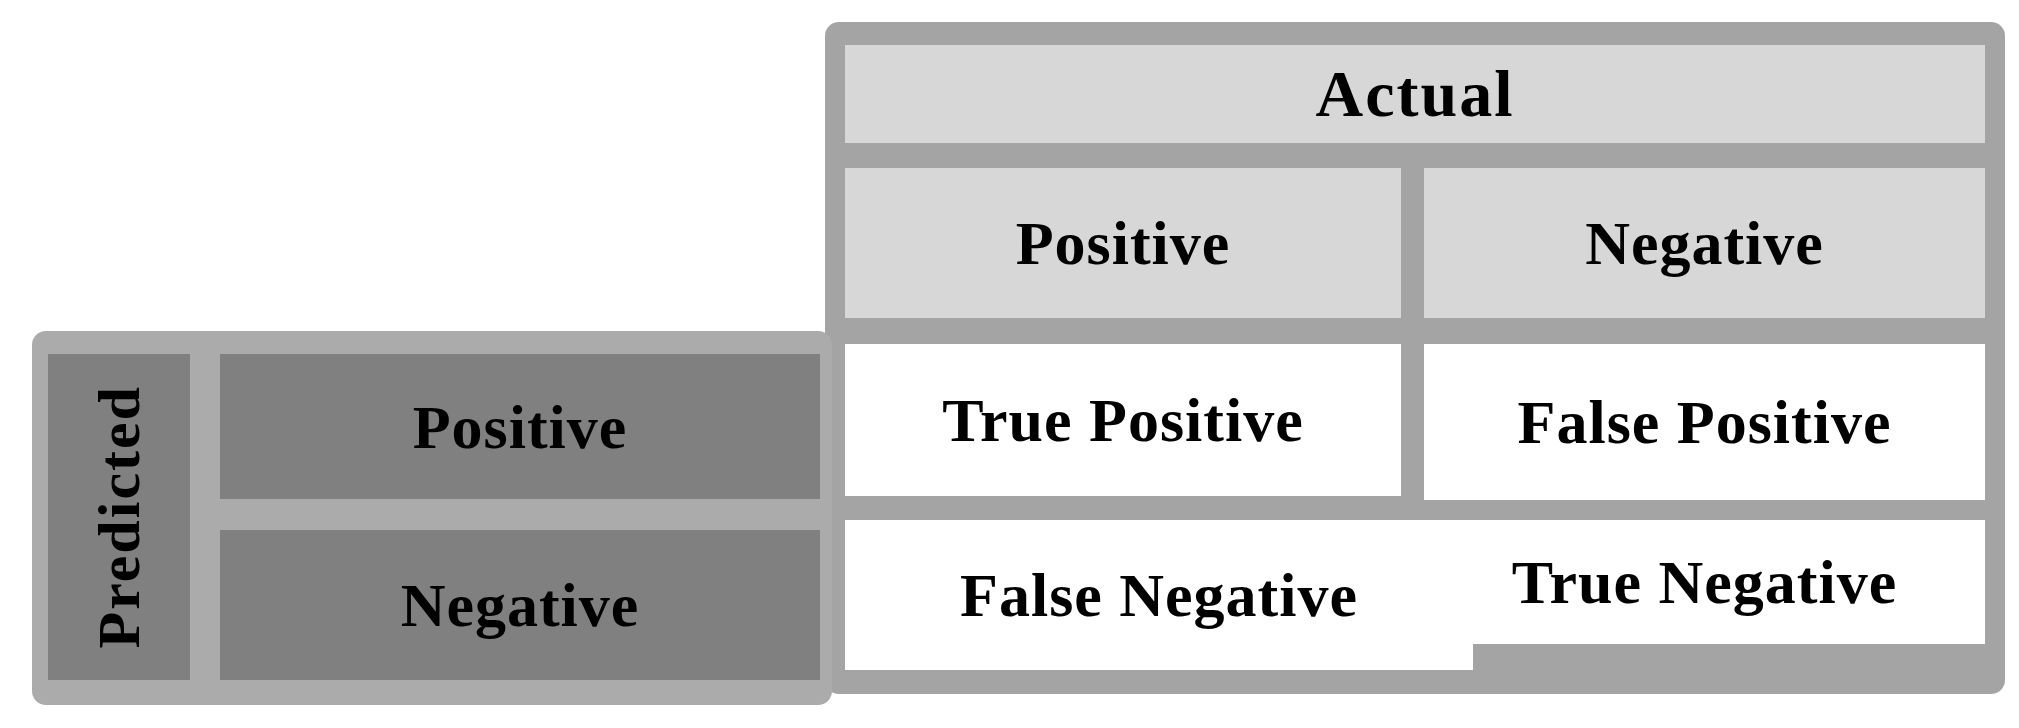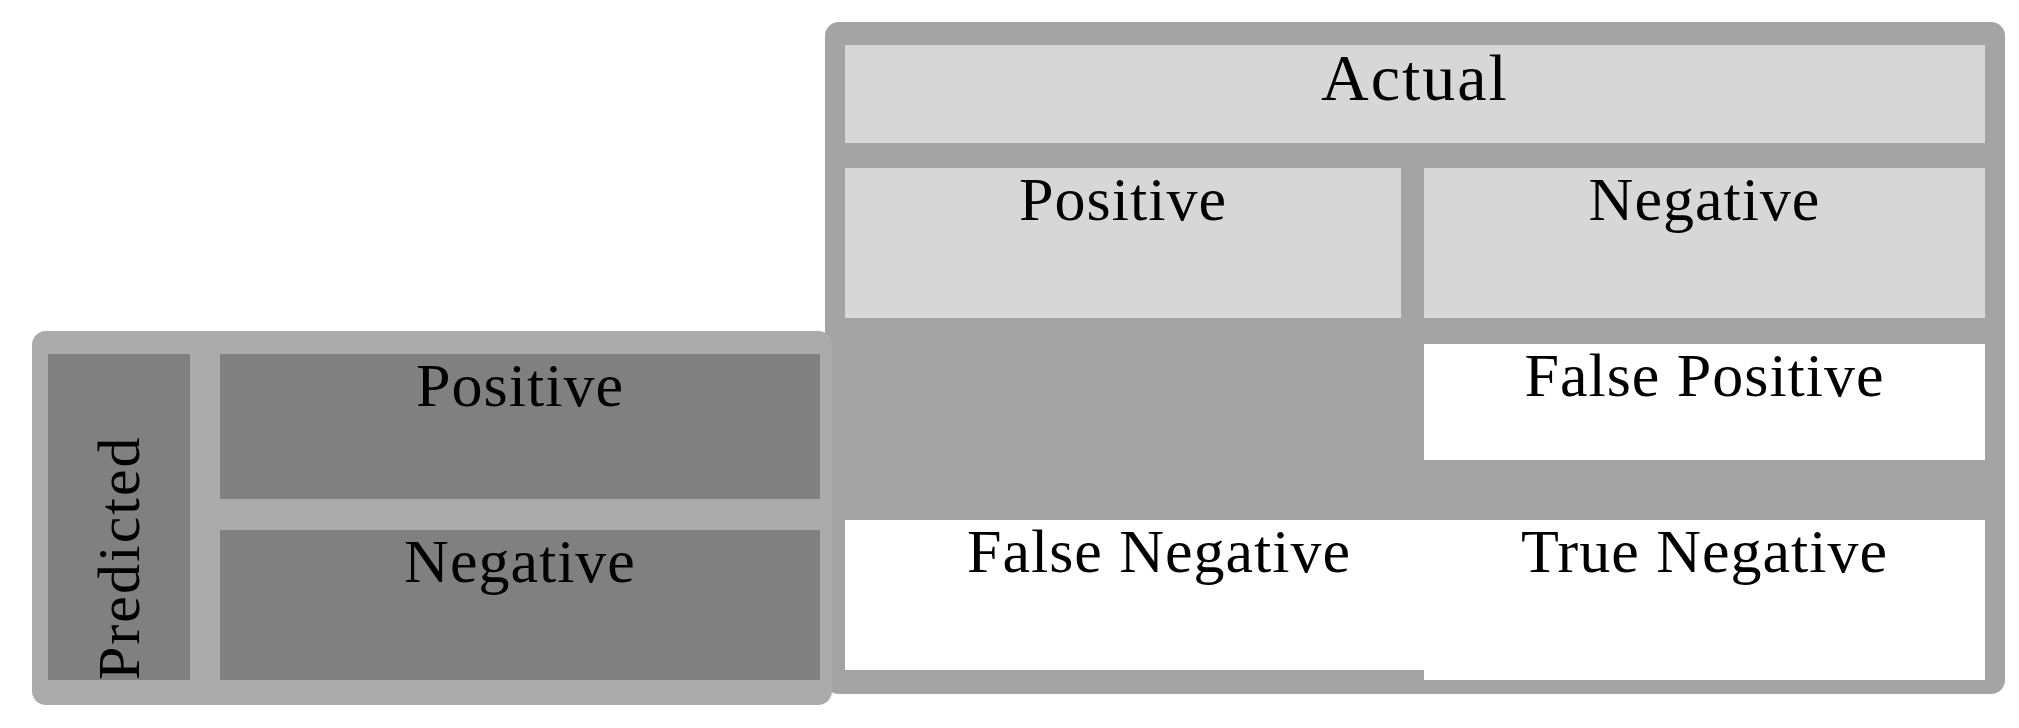--- a/index.html
+++ b/index.html
@@ -28,37 +28,39 @@
   }
   .grid-left {
     left: 32px; top: 331px;
     width: 800px; height: 374px;
     background: var(--grid-left, #ababab);
     border-radius: 14px;
   }
   .cell {
     position: absolute;
     display: flex;
+    align-items: center;
     justify-content: center;
     font-size: 62px;
     letter-spacing: 1px;
     white-space: nowrap;
     line-height: 1;
+    font-weight: bold;
   }
   .light { background: var(--light-cell, #d7d7d7); }
   .dark  { background: var(--dark-cell, #808080); }
   .white { background: #ffffff; }
 
   .cell-actual   { left: 845px;  top: 45px;  width: 1140px; height: 98px;  font-size: 66px; letter-spacing: 2px; }
   .cell-pos-hdr  { left: 845px;  top: 168px; width: 556px;  height: 150px; }
   .cell-neg-hdr  { left: 1424px; top: 168px; width: 561px;  height: 150px; }
   .cell-tp       { left: 845px;  top: 344px; width: 556px;  height: 152px; }
-  .cell-fp       { left: 1424px; top: 344px; width: 561px;  height: 116px; }
+  .cell-fp       { left: 1424px; top: 344px; width: 561px;  height: 156px; }
   .cell-fn       { left: 845px;  top: 520px; width: 628px;  height: 150px; }
-  .cell-tn       { left: 1424px; top: 520px; width: 561px;  height: 160px; }
+  .cell-tn       { left: 1424px; top: 520px; width: 561px;  height: 124px; }
 
   .cell-predicted { left: 48px;  top: 354px; width: 142px;  height: 326px; font-size: 60px; }
   .cell-pos-row   { left: 220px; top: 354px; width: 600px;  height: 145px; }
   .cell-neg-row   { left: 220px; top: 530px; width: 600px;  height: 150px; }
 
   .vertical-text {
     writing-mode: vertical-rl;
     transform: rotate(180deg);
     letter-spacing: 2px;
   }
@@ -86,20 +88,23 @@
     <span class="vertical-text">Predicted</span>
   </div>
 
   <div class="cell dark cell-pos-row">
     <span>Positive</span>
   </div>
   <div class="cell dark cell-neg-row">
     <span>Negative</span>
   </div>
 
+  <div class="cell white cell-tp">
+    <span>True Positive</span>
+  </div>
   <div class="cell white cell-fp">
     <span>False Positive</span>
   </div>
   <div class="cell white cell-fn">
     <span>False Negative</span>
   </div>
   <div class="cell white cell-tn">
     <span>True Negative</span>
   </div>
 

